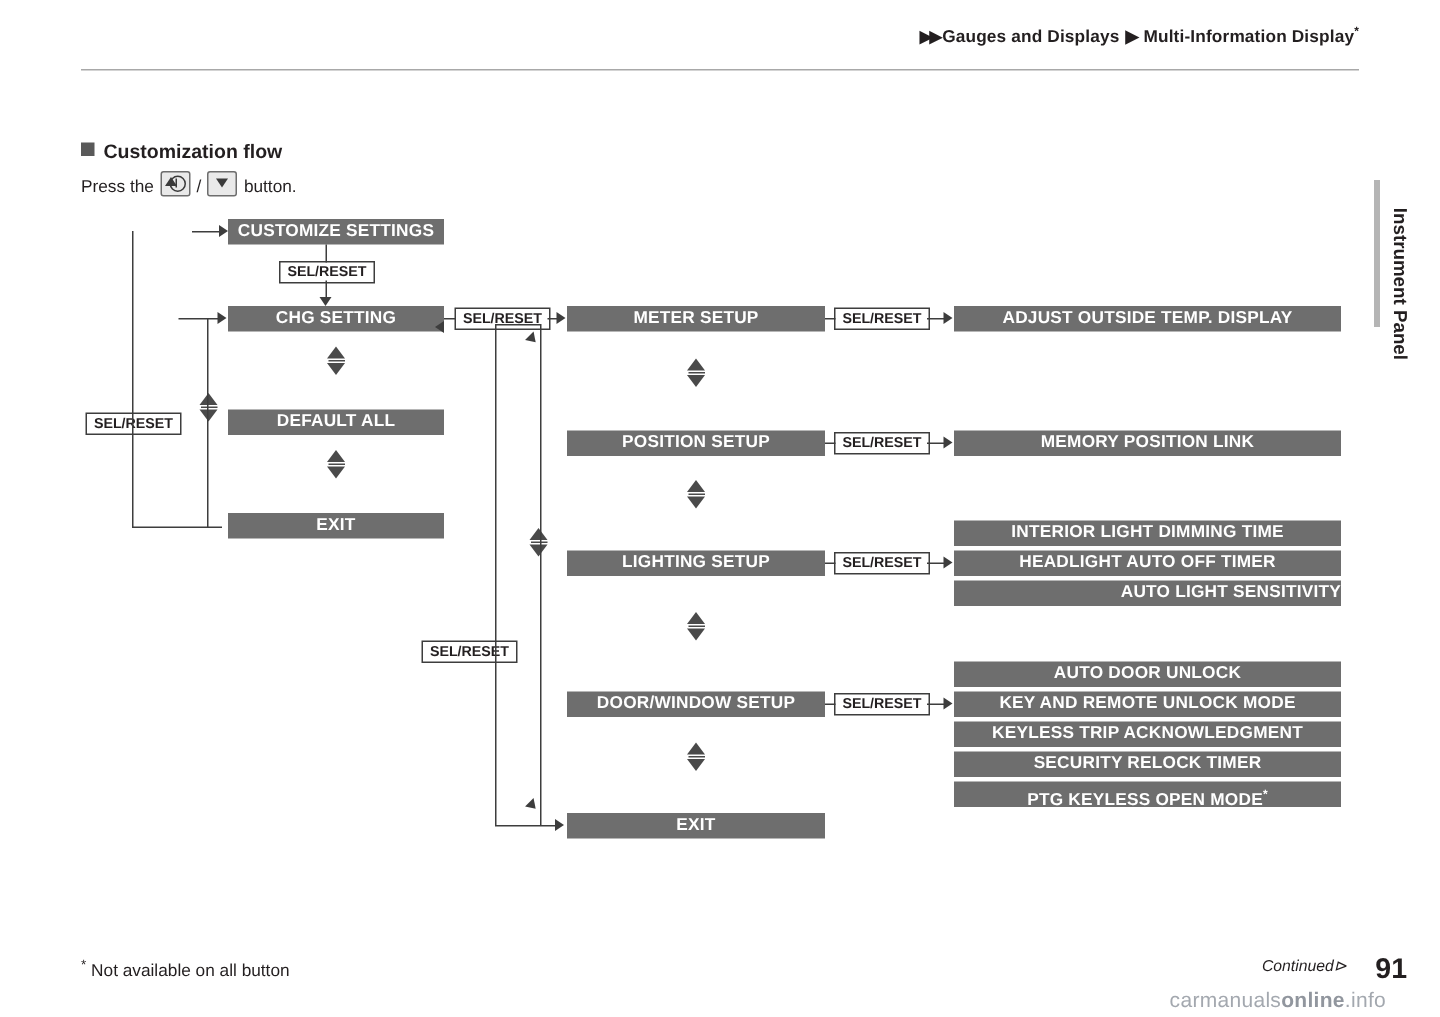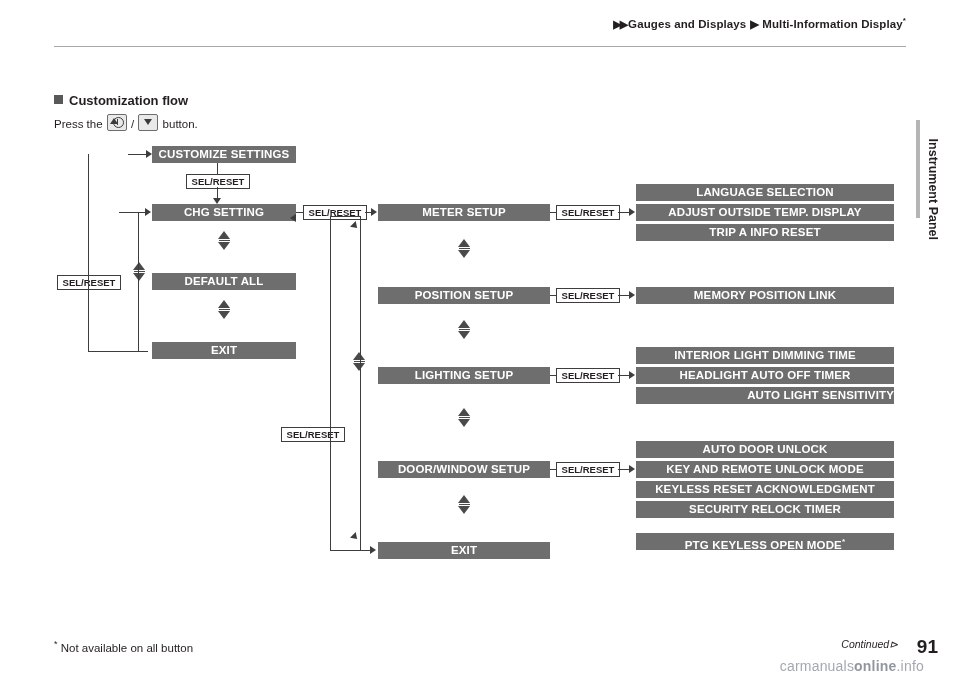--- a/index.html
+++ b/index.html
@@ -244,35 +244,33 @@
         <div class="bar"></div>
         <div class="d"></div>
     </div>
     <div class="sel" style="left:281px; top:427px; width:62px;">SEL/RESET</div>
 
     <div class="sel" style="left:556px; top:205px; width:62px;">SEL/RESET</div>
     <div class="sel" style="left:556px; top:288px; width:62px;">SEL/RESET</div>
     <div class="sel" style="left:556px; top:368px; width:62px;">SEL/RESET</div>
     <div class="sel" style="left:556px; top:462px; width:62px;">SEL/RESET</div>
 
-    <div class="box" style="left:636px; top:184px; width:258px;">LANGUAGE SELECTION</div>
     <div class="box" style="left:636px; top:204px; width:258px;">ADJUST OUTSIDE TEMP. DISPLAY</div>
-    <div class="box" style="left:636px; top:224px; width:258px;">TRIP A INFO RESET</div>
 
     <div class="box" style="left:636px; top:287px; width:258px;">MEMORY POSITION LINK</div>
 
     <div class="box" style="left:636px; top:347px; width:258px;">INTERIOR LIGHT DIMMING TIME</div>
     <div class="box" style="left:636px; top:367px; width:258px;">HEADLIGHT AUTO OFF TIMER</div>
     <div class="box" style="left:636px; top:387px; width:258px;text-align:right;">AUTO LIGHT SENSITIVITY</div>
 
     <div class="box" style="left:636px; top:441px; width:258px;text-align:center;">AUTO DOOR UNLOCK</div>
     <div class="box" style="left:636px; top:461px; width:258px;">KEY AND REMOTE UNLOCK MODE</div>
-    <div class="box" style="left:636px; top:481px; width:258px;">KEYLESS RESET ACKNOWLEDGMENT</div>
+    <div class="box" style="left:636px; top:481px; width:258px;">KEYLESS TRIP ACKNOWLEDGMENT</div>
     <div class="box" style="left:636px; top:501px; width:258px;">SECURITY RELOCK TIMER</div>
-    <div class="box" style="left:636px; top:533px; width:258px;"><span>PTG KEYLESS OPEN MODE</span><sup>*</sup></div>
+    <div class="box" style="left:636px; top:521px; width:258px;"><span>PTG KEYLESS OPEN MODE</span><sup>*</sup></div>
 
     <div class="ln lnh" style="left:128px; top:154px; width:20px;"></div>
     <div class="ah" style="left:146px; top:150px;"></div>
     <div class="ln lnv" style="left:88px; top:154px; height:198px;"></div>
     <div class="ln lnh" style="left:88px; top:351px; width:60px;"></div>
 
     <div class="ln lnv" style="left:217px; top:163px; height:12px;"></div>
     <div class="ln lnv" style="left:217px; top:187px; height:12px;"></div>
     <div class="ah-dn" style="left:213px; top:198px;"></div>
 

